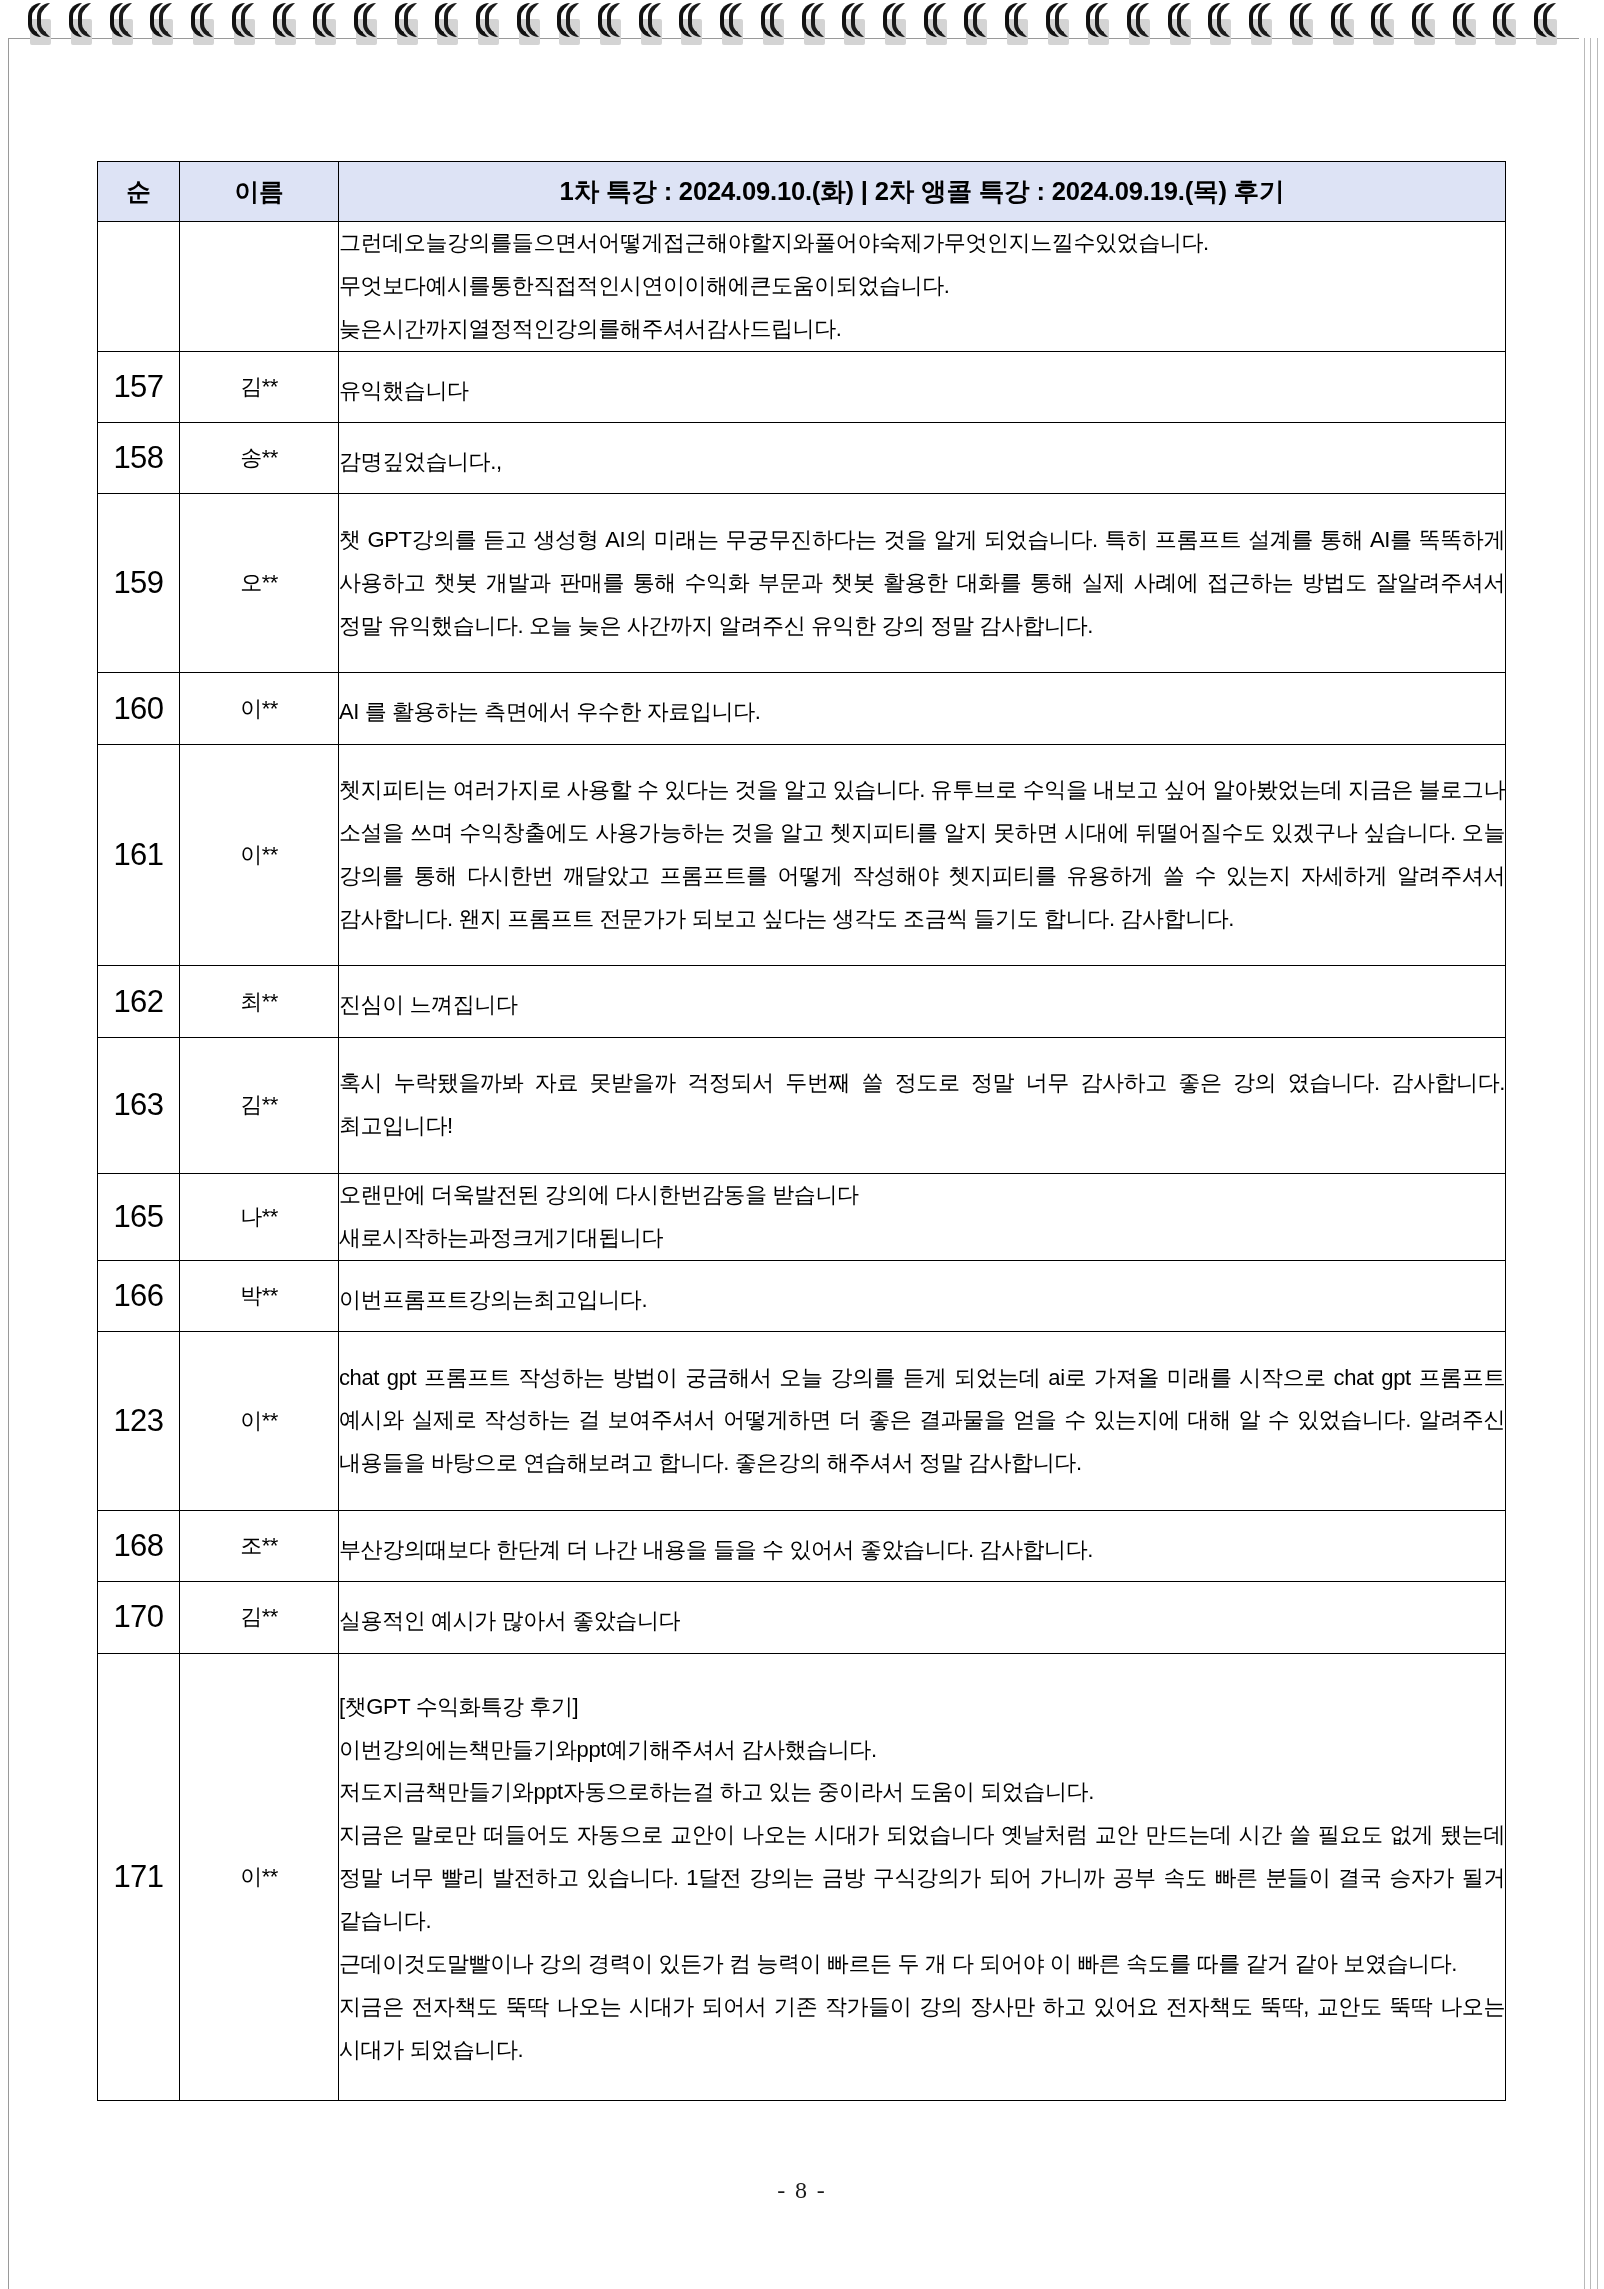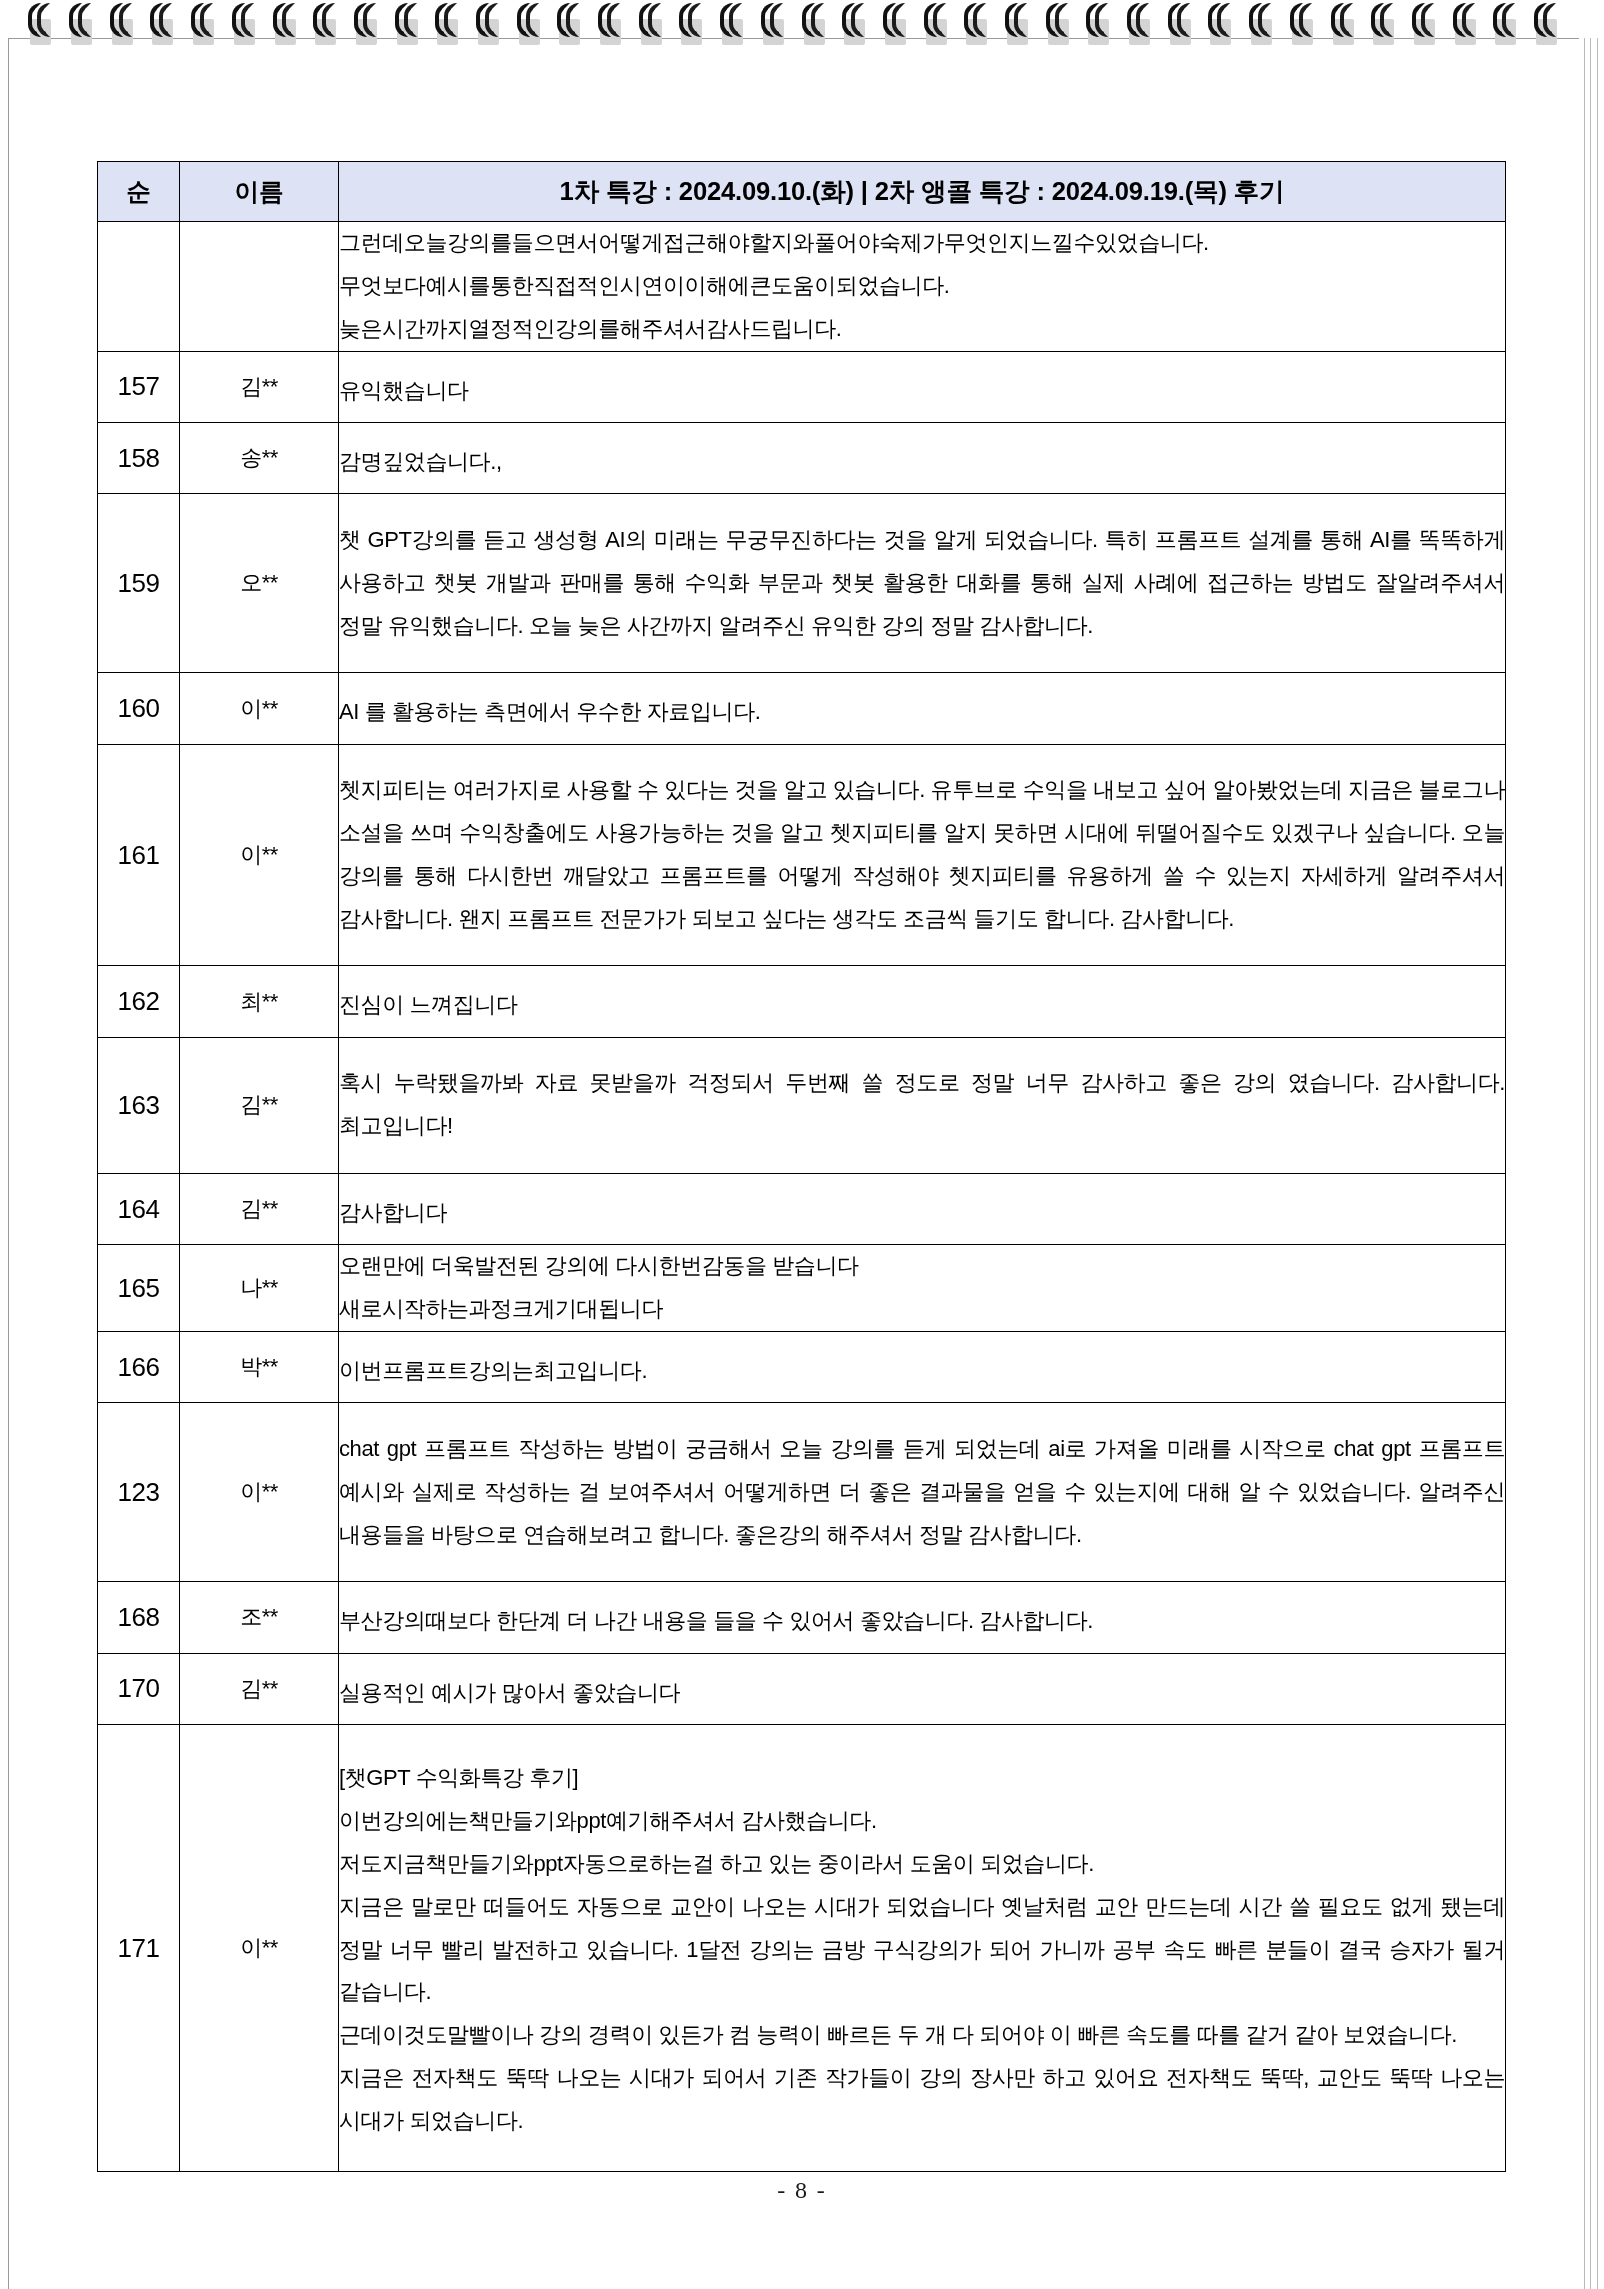--- a/index.html
+++ b/index.html
@@ -124,21 +124,21 @@
     letter-spacing: -0.2px;
   }
   thead th.th-title {
     font-size: 25.6px;
     margin-left: 30px;
   }
 
   td.no-cell,
   td.name-cell {
     text-align: center;
-    font-size: 26px;
+    font-size: 31px;
     color: #000000;
     letter-spacing: -0.5px;
   }
   td.name-cell { font-size: 22px; }
 
   td.text-cell {
     text-align: left;
     font-size: 22px;
     line-height: 1.95;
     color: #000000;
@@ -446,27 +446,20 @@
           </td>
         </tr>
         <tr>
           <td class="no-cell">163</td>
           <td class="name-cell">김**</td>
           <td class="text-cell justify roomy">
             <p>혹시 누락됐을까봐 자료 못받을까 걱정되서 두번째 쓸 정도로 정말 너무 감사하고 좋은 강의 였습니다. 감사합니다. 최고입니다!</p>
           </td>
         </tr>
         <tr>
-          <td class="no-cell">164</td>
-          <td class="name-cell">김**</td>
-          <td class="text-cell single">
-            <p>감사합니다</p>
-          </td>
-        </tr>
-        <tr>
           <td class="no-cell">165</td>
           <td class="name-cell">나**</td>
           <td class="text-cell">
             <p>오랜만에 더욱발전된 강의에 다시한번감동을 받습니다</p>
             <p>새로시작하는과정크게기대됩니다</p>
           </td>
         </tr>
         <tr>
           <td class="no-cell">166</td>
           <td class="name-cell">박**</td>

